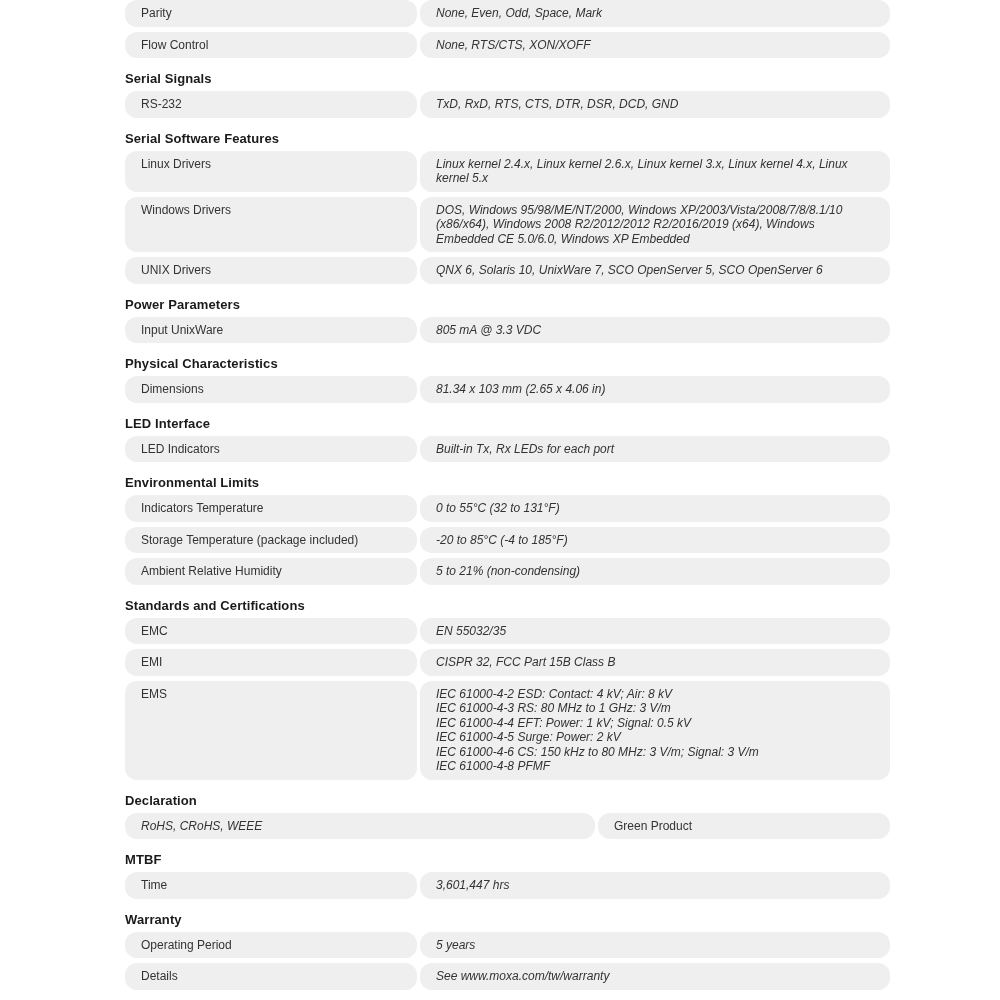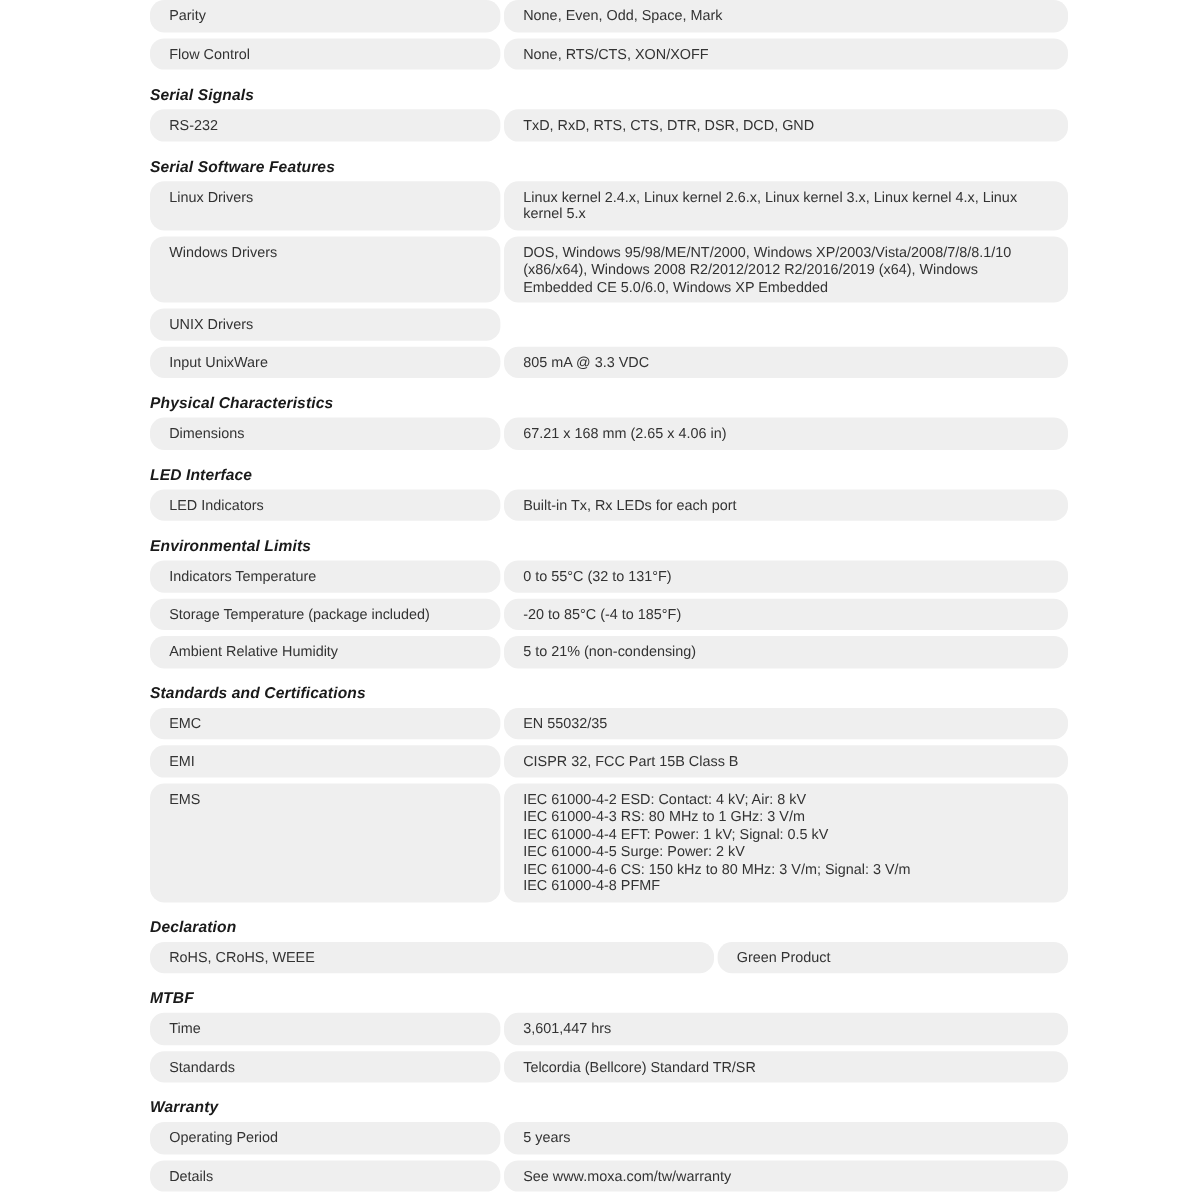--- a/index.html
+++ b/index.html
@@ -17,21 +17,20 @@
     top: 0;
     width: 765px;
   }
   .section-title {
     font-size: 13px;
     font-weight: bold;
     color: #1a1a1a;
     margin: 13px 0 5px 0;
     line-height: 15px;
     letter-spacing: 0.1px;
-    font-style: italic;
   }
   .spec-row {
     display: flex;
     gap: 3px;
     margin-bottom: 5px;
   }
   .cell {
     background: #efefef;
     box-sizing: border-box;
     padding: 6px 16px;
@@ -40,20 +39,21 @@
     color: #333333;
     border-radius: 12px;
   }
   .label-cell {
     width: 292px;
     flex: 0 0 292px;
   }
   .value-cell {
     flex: 1 1 auto;
     white-space: pre-line;
+    font-style: italic;
   }
 </style>
 </head>
 <body>
 
 <div class="spec-table">
     <div class="spec-row">
       <div class="cell label-cell">Parity</div>
       <div class="cell value-cell">None, Even, Odd, Space, Mark</div>
     </div>
@@ -70,29 +70,31 @@
     <div class="spec-row">
       <div class="cell label-cell">Linux Drivers</div>
       <div class="cell value-cell">Linux kernel 2.4.x, Linux kernel 2.6.x, Linux kernel 3.x, Linux kernel 4.x, Linux kernel 5.x</div>
     </div>
     <div class="spec-row">
       <div class="cell label-cell">Windows Drivers</div>
       <div class="cell value-cell">DOS, Windows 95/98/ME/NT/2000, Windows XP/2003/Vista/2008/7/8/8.1/10 (x86/x64), Windows 2008 R2/2012/2012 R2/2016/2019 (x64), Windows Embedded CE 5.0/6.0, Windows XP Embedded</div>
     </div>
     <div class="spec-row">
       <div class="cell label-cell">UNIX Drivers</div>
+      <div class="cell value-cell">QNX 6, Solaris 10, UnixWare 7, SCO OpenServer 5, SCO OpenServer 6</div>
     </div>
+    <div class="section-title">Power Parameters</div>
     <div class="spec-row">
       <div class="cell label-cell">Input UnixWare</div>
       <div class="cell value-cell">805 mA @ 3.3 VDC</div>
     </div>
     <div class="section-title">Physical Characteristics</div>
     <div class="spec-row">
       <div class="cell label-cell">Dimensions</div>
-      <div class="cell value-cell">67.21 x 168 mm (2.65 x 4.06 in)</div>
+      <div class="cell value-cell">81.34 x 103 mm (2.65 x 4.06 in)</div>
     </div>
     <div class="section-title">LED Interface</div>
     <div class="spec-row">
       <div class="cell label-cell">LED Indicators</div>
       <div class="cell value-cell">Built-in Tx, Rx LEDs for each port</div>
     </div>
     <div class="section-title">Environmental Limits</div>
     <div class="spec-row">
       <div class="cell label-cell">Indicators Temperature</div>
       <div class="cell value-cell">0 to 55°C (32 to 131°F)</div>
@@ -126,24 +128,20 @@
     <div class="section-title">Declaration</div>
     <div class="spec-row">
       <div class="cell value-cell">RoHS, CRoHS, WEEE</div>
       <div class="cell label-cell">Green Product</div>
     </div>
     <div class="section-title">MTBF</div>
     <div class="spec-row">
       <div class="cell label-cell">Time</div>
       <div class="cell value-cell">3,601,447 hrs</div>
     </div>
-    <div class="spec-row">
-      <div class="cell label-cell">Standards</div>
-      <div class="cell value-cell">Telcordia (Bellcore) Standard TR/SR</div>
-    </div>
     <div class="section-title">Warranty</div>
     <div class="spec-row">
       <div class="cell label-cell">Operating Period</div>
       <div class="cell value-cell">5 years</div>
     </div>
     <div class="spec-row">
       <div class="cell label-cell">Details</div>
       <div class="cell value-cell">See www.moxa.com/tw/warranty</div>
     </div>
   </div>

